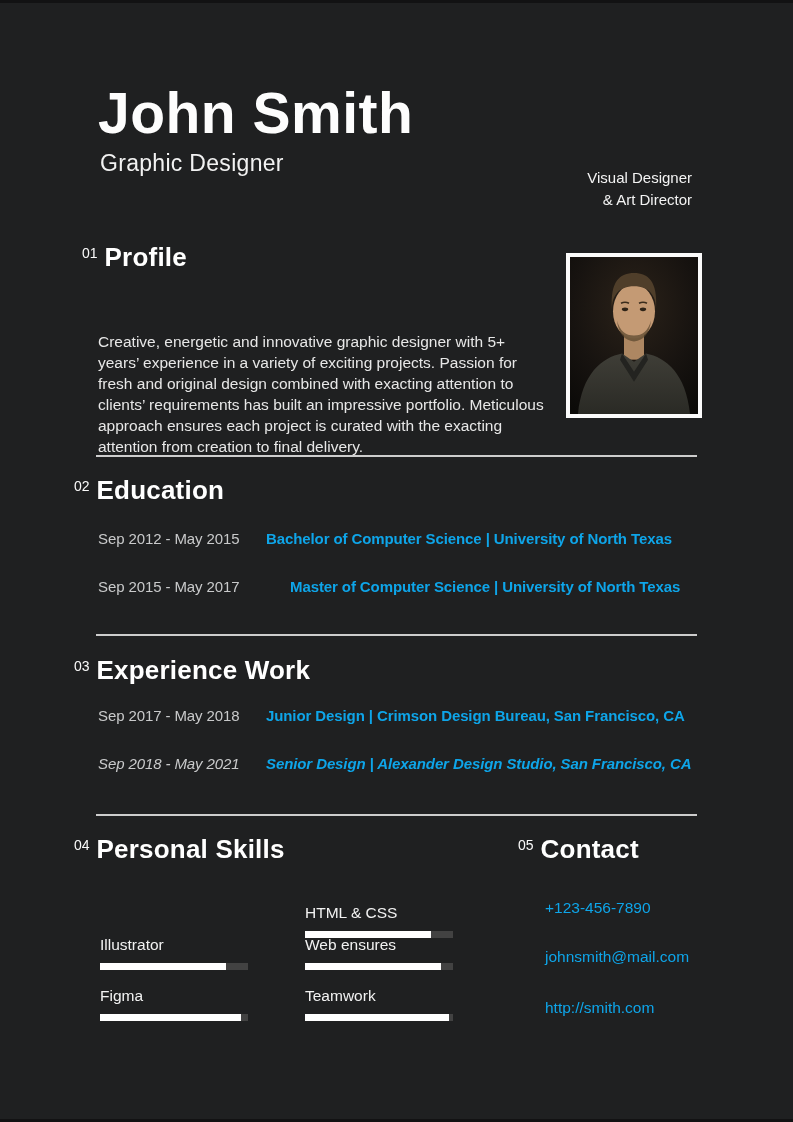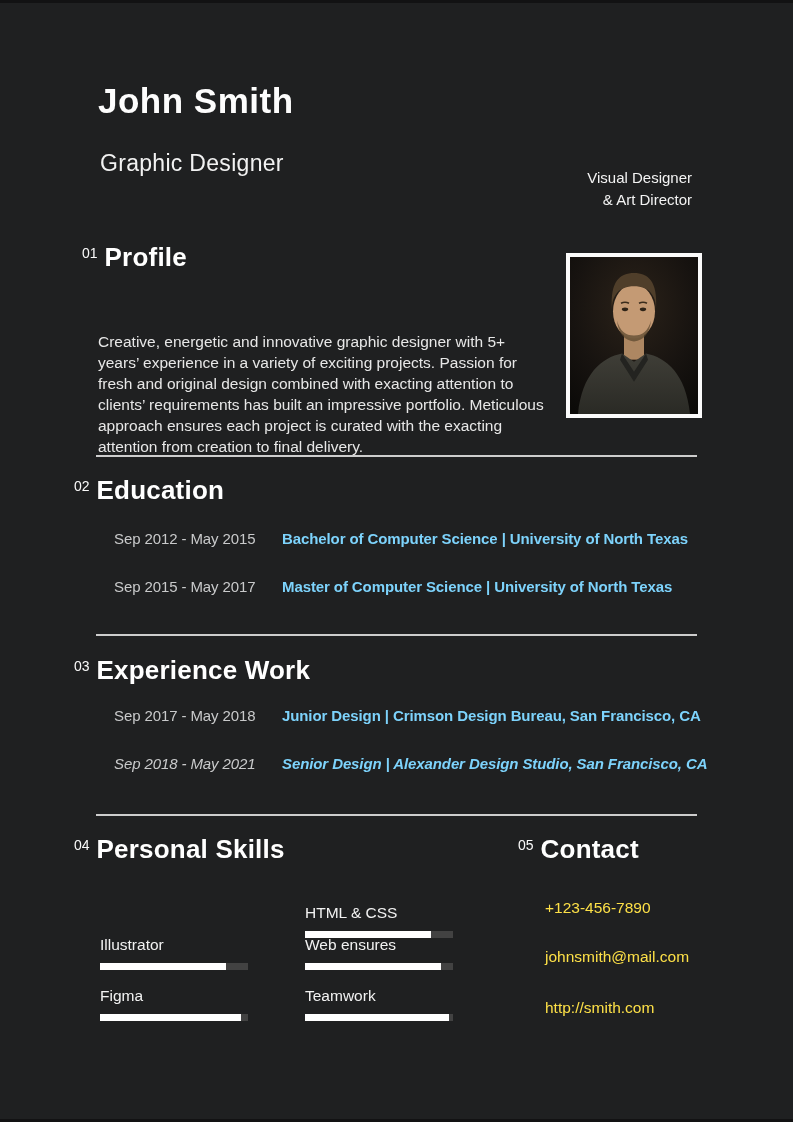--- a/index.html
+++ b/index.html
@@ -8,52 +8,52 @@
     width:793px;height:1122px;
     background:#1f2021;
     overflow:hidden;
     font-family:"Liberation Sans", sans-serif;
     color:#ffffff;
     box-shadow: inset 0 3px 0 #121213, inset 0 -3px 0 #121213;
   }
   .abs{position:absolute;}
 
   
-  .name{left:98px;top:82px;font-size:35px;font-weight:800;letter-spacing:.5px;line-height:1.1;color:#fdfdfd;}
+  .name{left:98px;top:82px;font-size:57px;font-weight:800;letter-spacing:.5px;line-height:1.1;color:#fdfdfd;}
   .subtitle{left:100px;top:150px;font-size:23px;font-weight:400;letter-spacing:.3px;color:#f2f2f2;}
   .tagline{right:101px;top:167px;text-align:right;font-size:15px;line-height:21.5px;color:#f3f3f3;}
 
   
   .sec-head{display:flex;gap:7px;align-items:flex-start;}
   .sec-num{font-size:14px;font-weight:500;line-height:14px;margin-top:2px;color:#fafafa;}
   .sec-title{font-size:26px;font-weight:700;line-height:26px;color:#ffffff;letter-spacing:.2px;}
 
   
   .profile-body{left:98px;top:288px;width:450px;font-size:15.5px;line-height:21px;color:#e7e7e7;margin-top:43px;}
 
   
   .photo-frame{left:566px;top:253px;width:136px;height:165px;background:#fbfbfb;padding:4px;box-sizing:border-box;}
   .photo-frame svg{display:block;width:100%;height:100%;}
 
   
   .divider{left:96px;width:601px;height:1.5px;background:#cdcdcd;}
 
   
-  .row{left:114px;display:flex;font-size:15px;line-height:19px;letter-spacing:-.1px;justify-content:flex-end;}
+  .row{left:98px;display:flex;font-size:15px;line-height:19px;letter-spacing:-.1px;justify-content:flex-end;}
   .row .dates{width:168px;flex:0 0 168px;color:#c9cacb;font-weight:400;}
-  .row .detail{color:#7dd3fc;font-weight:700;white-space:nowrap;}
+  .row .detail{color:#0ea5e9;font-weight:700;white-space:nowrap;}
 
   
   .skill{width:148px;}
   .skill-label{font-size:15.5px;color:#f2f2f2;font-weight:400;}
   .skill-track{margin-top:9px;height:7px;background:#424242;}
   .skill-fill{height:100%;background:#ffffff;}
 
   
-  .contact-item{left:545px;font-size:15.5px;color:#fde047;font-weight:400;}
+  .contact-item{left:545px;font-size:15.5px;color:#0ea5e9;font-weight:400;}
 </style>
 </head>
 <body>
 
 <div class="page">
 
   <div class="abs name">John Smith</div>
   <div class="abs subtitle">Graphic Designer</div>
   <div class="abs tagline">
     <div>Visual Designer</div>
@@ -96,21 +96,21 @@
   <div class="abs divider" style="top:455px;"></div>
 
   <div class="abs sec-head" style="left:74px;top:477px;">
     <span class="sec-num">02</span>
     <span class="sec-title">Education</span>
   </div>
   <div class="abs row" style="top:529px;">
     <span class="dates">Sep 2012 - May 2015</span>
     <span class="detail">Bachelor of Computer Science | University of North Texas</span>
   </div>
-  <div class="abs row" style="top:577px;">
+  <div class="abs row" style="top:577px;gap:24px;">
     <span class="dates">Sep 2015 - May 2017</span>
     <span class="detail">Master of Computer Science | University of North Texas</span>
   </div>
 
   <div class="abs divider" style="top:634px;"></div>
 
   <div class="abs sec-head" style="left:74px;top:657px;">
     <span class="sec-num">03</span>
     <span class="sec-title">Experience Work</span>
   </div>

